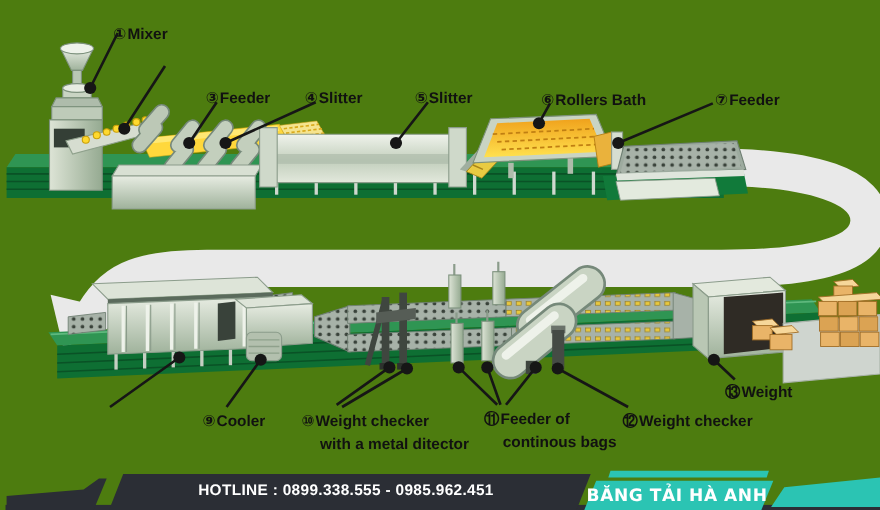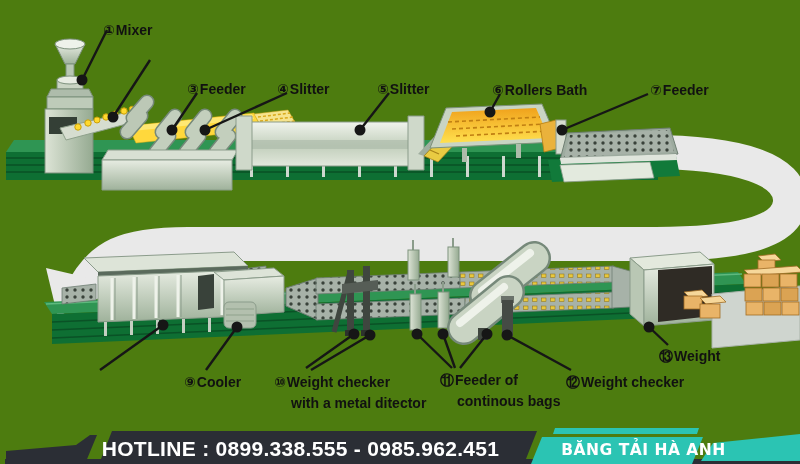--- a/index.html
+++ b/index.html
@@ -3,22 +3,22 @@
 <meta charset="utf-8">
 <style>
   html,body{margin:0;padding:0;}
   body{font-family:"Liberation Sans","DejaVu Sans",sans-serif;}
   .stage{position:relative;width:800px;height:464px;background:#4d7c0f;overflow:hidden;}
   .stage svg{position:absolute;left:0;top:0;}
   .lbl{position:absolute;font-size:14px;font-weight:bold;color:#111;white-space:nowrap;line-height:21px;}
   .lbl .num{margin-right:1px;}
   .lbl .line2{margin-left:17px;}
   .footer-text{position:absolute;color:#fff;font-weight:bold;text-align:center;white-space:nowrap;}
-  #hotline{left:88px;top:437px;width:425px;font-size:21px;letter-spacing:.3px;}
-  #brand{left:533px;top:441px;width:165px;font-size:15.5px;font-family:"DejaVu Sans","Liberation Sans",sans-serif;letter-spacing:.5px;margin-left:28px;}
+  #hotline{left:102px;top:437px;width:425px;font-size:14px;letter-spacing:.3px;}
+  #brand{left:533px;top:441px;width:165px;font-size:15.5px;font-family:"DejaVu Sans","Liberation Sans",sans-serif;letter-spacing:.5px;}
 </style>
 </head>
 <body>
 
 <div class="stage">
 
 <svg width="800" height="464" viewBox="0 0 800 464">
   <defs>
     <linearGradient id="gMetal" x1="0" y1="0" x2="0" y2="1">
       <stop offset="0" stop-color="#e7ece2"></stop>

